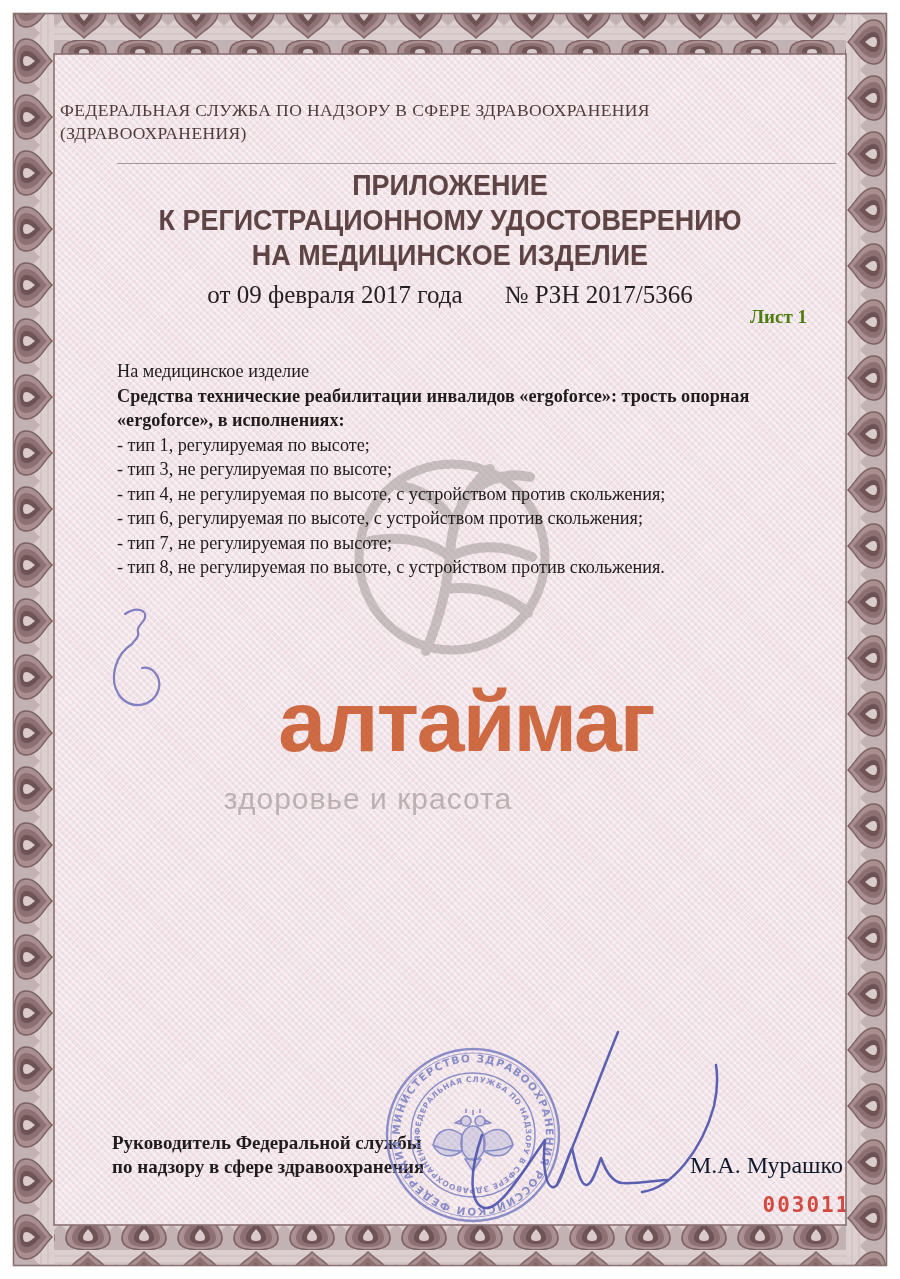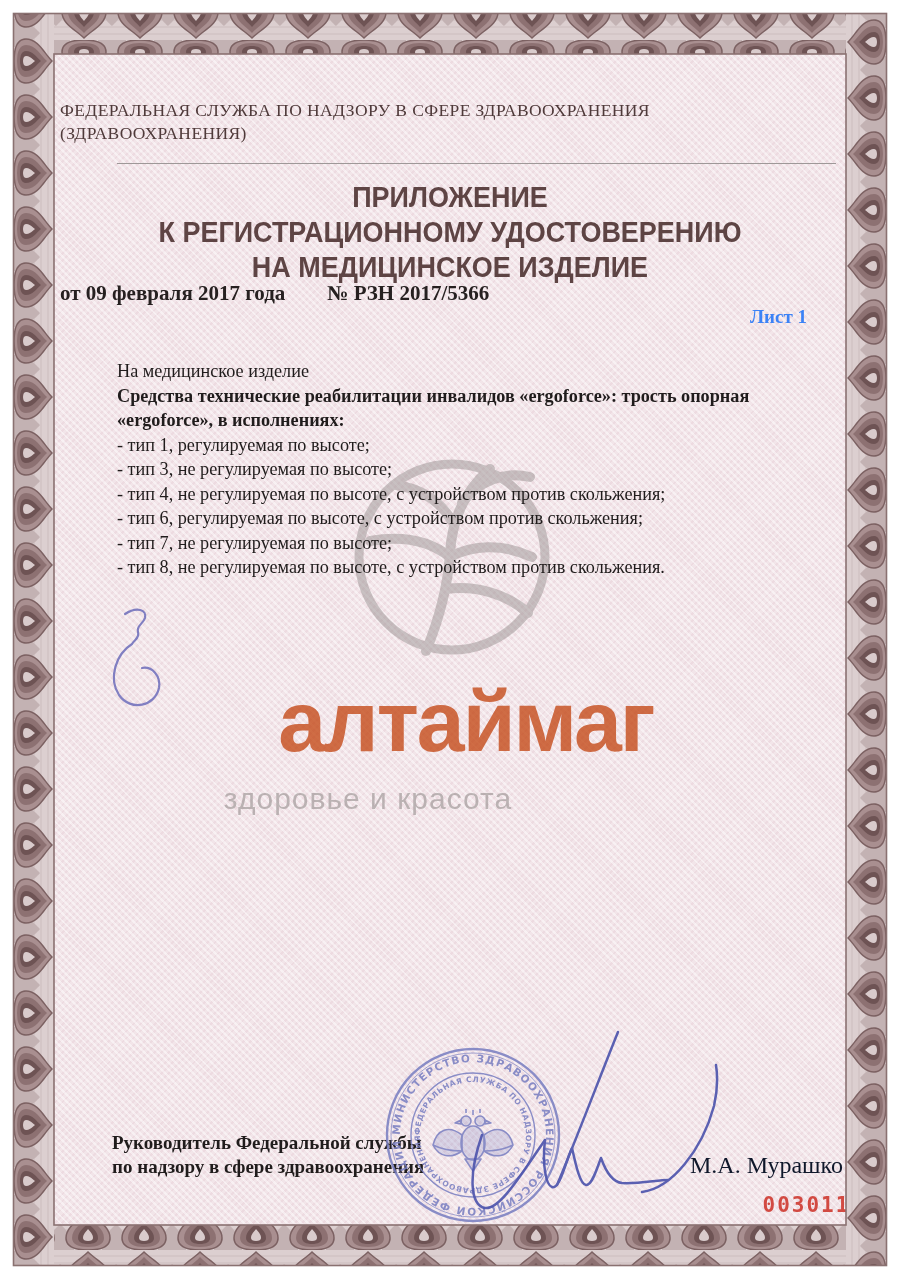--- a/index.html
+++ b/index.html
@@ -28,26 +28,26 @@
     font-size:30px; letter-spacing:1px; color:#a8a0a0; opacity:.75; z-index:2;
   }
   svg.wm-tree{position:absolute; left:340px; top:445px; z-index:2; opacity:.5;}
   
   .hdr{position:absolute; left:60px; top:99px; width:780px; 
        color:#4f3a3a; font-size:17.5px; letter-spacing:.4px; line-height:23px; z-index:3;}
   .divider{position:absolute; left:117px; top:163px; width:719px; height:0;
        border-top:1px solid #9e9898; z-index:3;}
   .title{position:absolute; left:60px; top:168px; width:780px; text-align:center;
        color:#5e4444; font-family:"Liberation Sans", sans-serif; font-weight:bold;
-       font-size:29px; line-height:35px; z-index:3;margin-top:12px;}
+       font-size:29px; line-height:35px; z-index:3;}
   .title div{transform:scaleX(.93); transform-origin:center;}
-  .regrow{position:absolute; left:60px; top:281px; width:780px; text-align:left;
-       color:#262020; font-weight:bold; font-size:21px; z-index:3;}
+  .regrow{position:absolute; left:60px; top:281px; width:780px; text-align:center;
+       color:#262020; font-weight:normal; font-size:25px; z-index:3;}
   .regrow .gap{display:inline-block; width:42px;}
-  .sheet{position:absolute; right:93px; top:306px; color:#3b82f6; font-weight:bold;
+  .sheet{position:absolute; right:93px; top:306px; color:#4d7c0f; font-weight:bold;
        font-size:19px; z-index:3;}
   
   .bodytext{position:absolute; left:117px; top:359px; width:694px; color:#201c1c;
        font-size:18.2px; line-height:24.5px; z-index:3;}
   .bodytext .bold{font-weight:bold;}
   
   .sigblock{position:absolute; left:112px; top:1131px; color:#201c1c; font-weight:bold;
        font-size:19px; line-height:24px; z-index:3;}
   .signer{position:absolute; left:690px; top:1152px; color:#0f172a; font-weight:normal;
        font-size:24px; z-index:6;}

